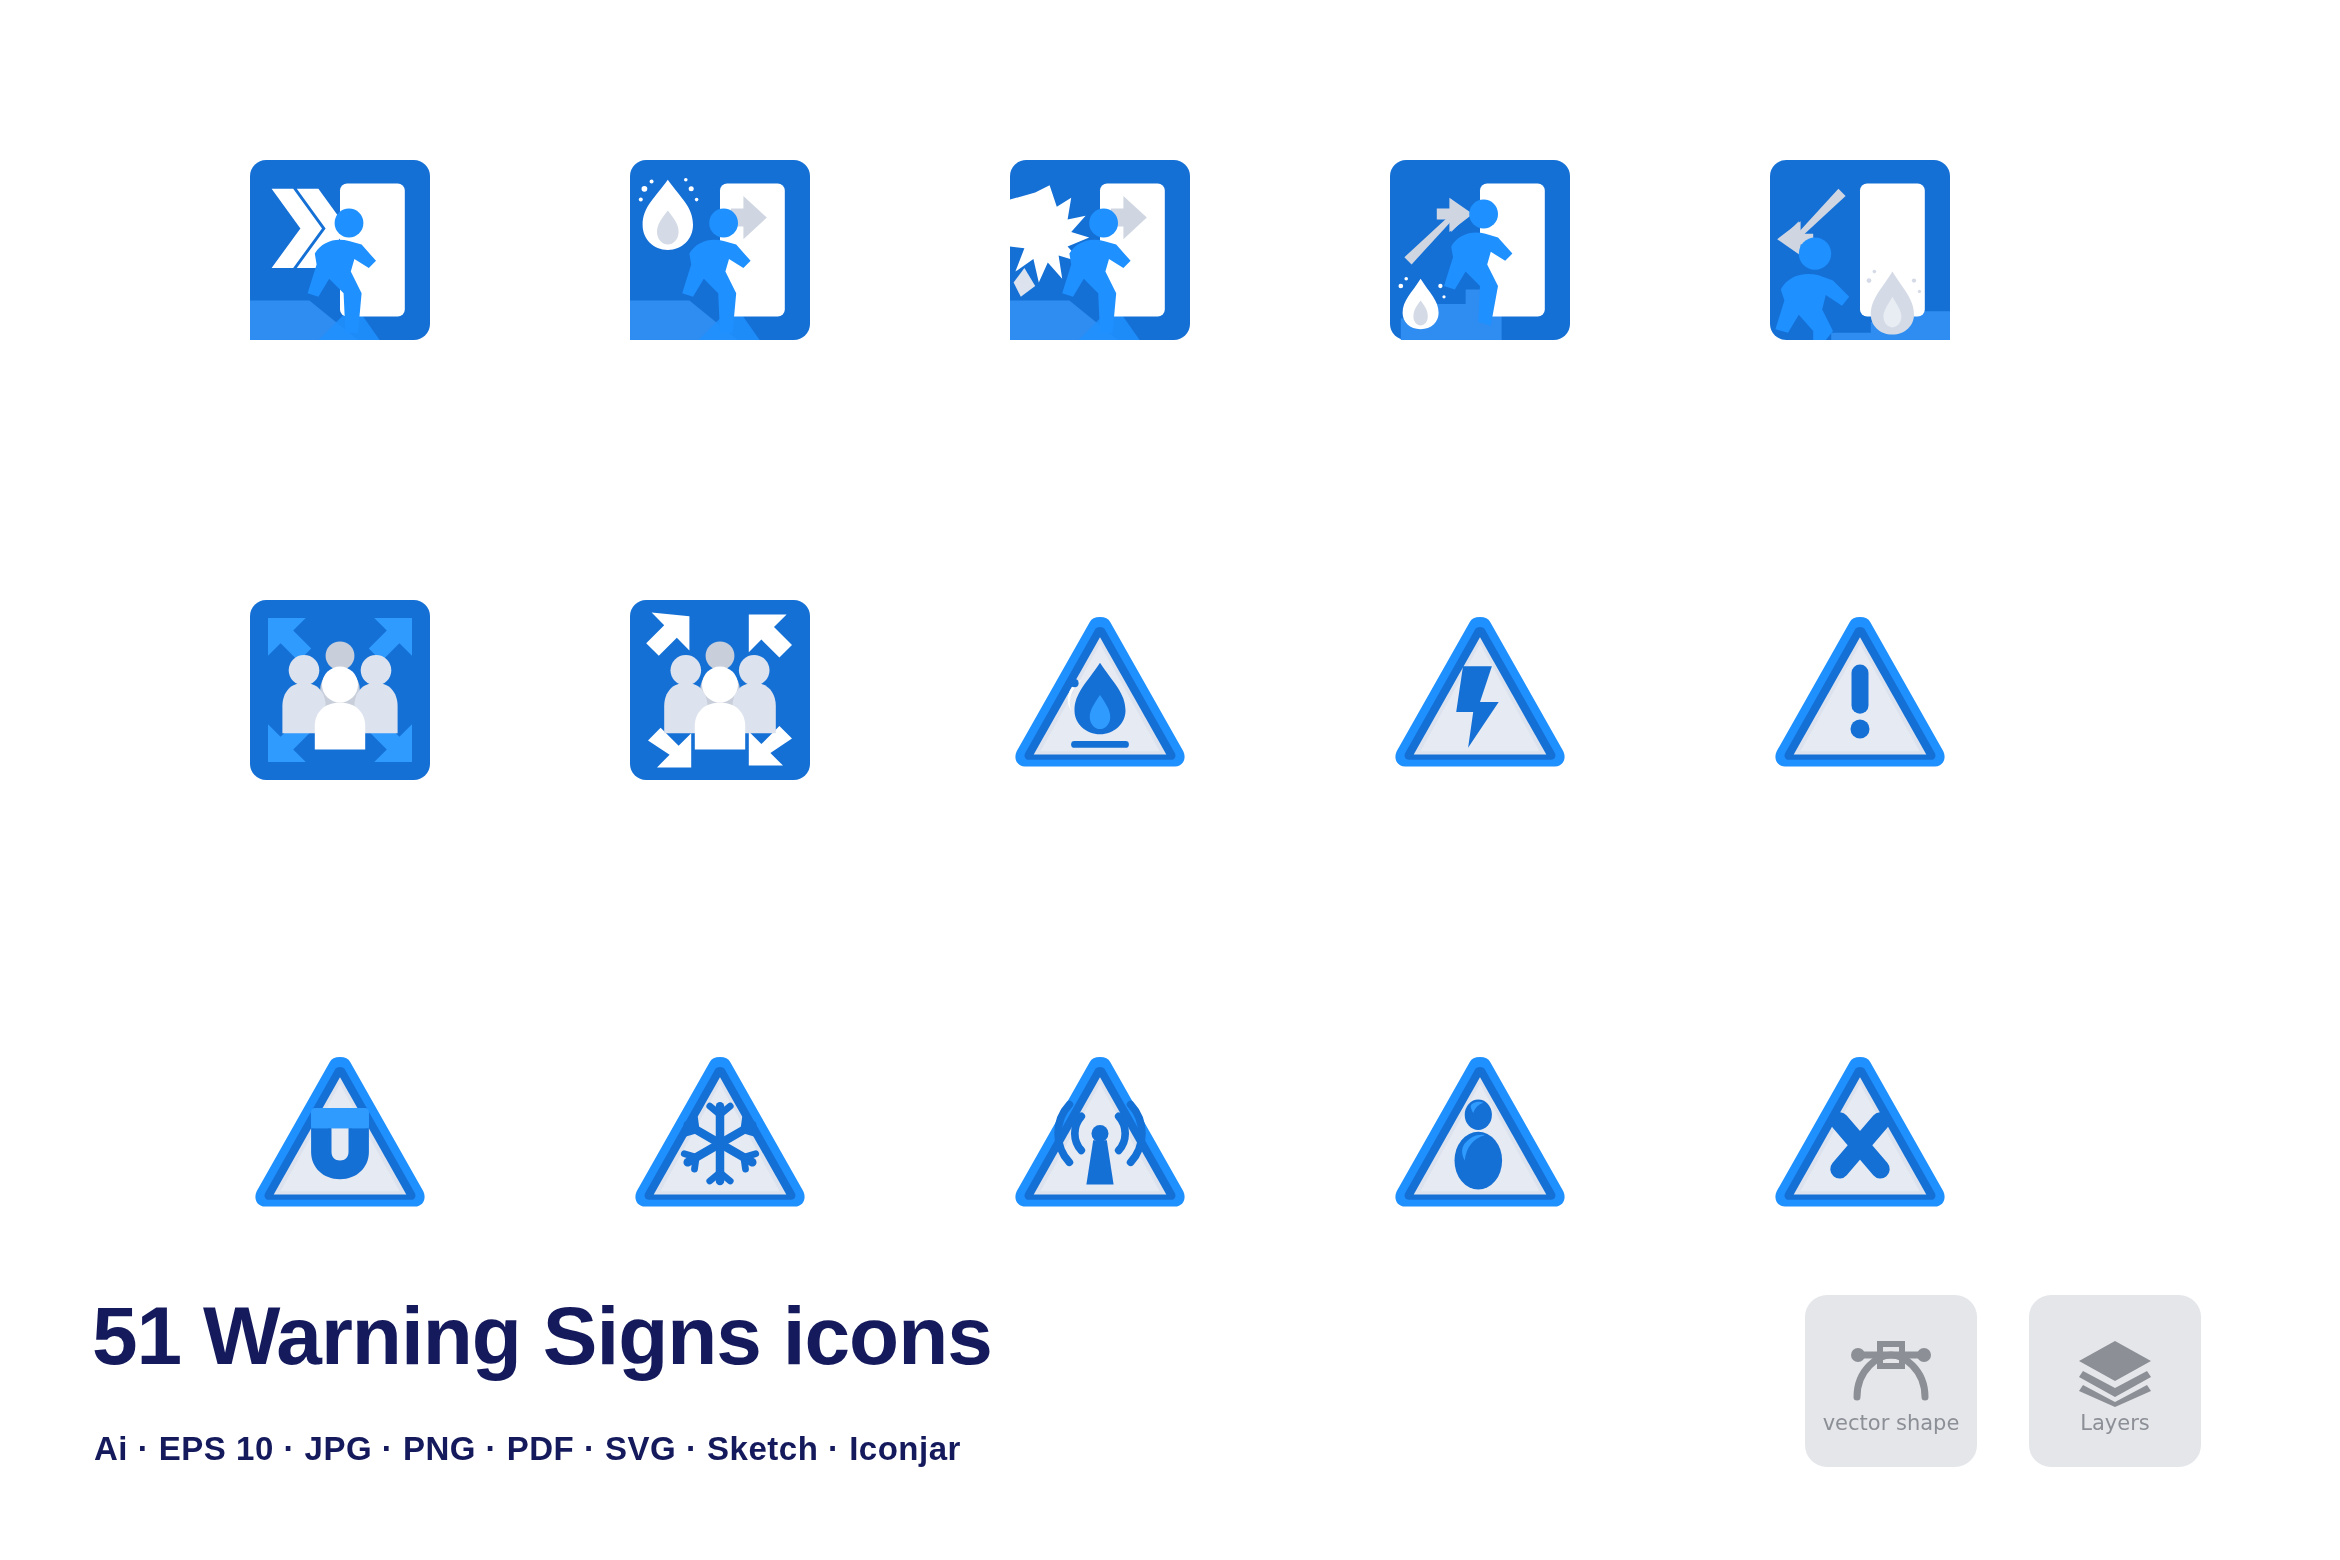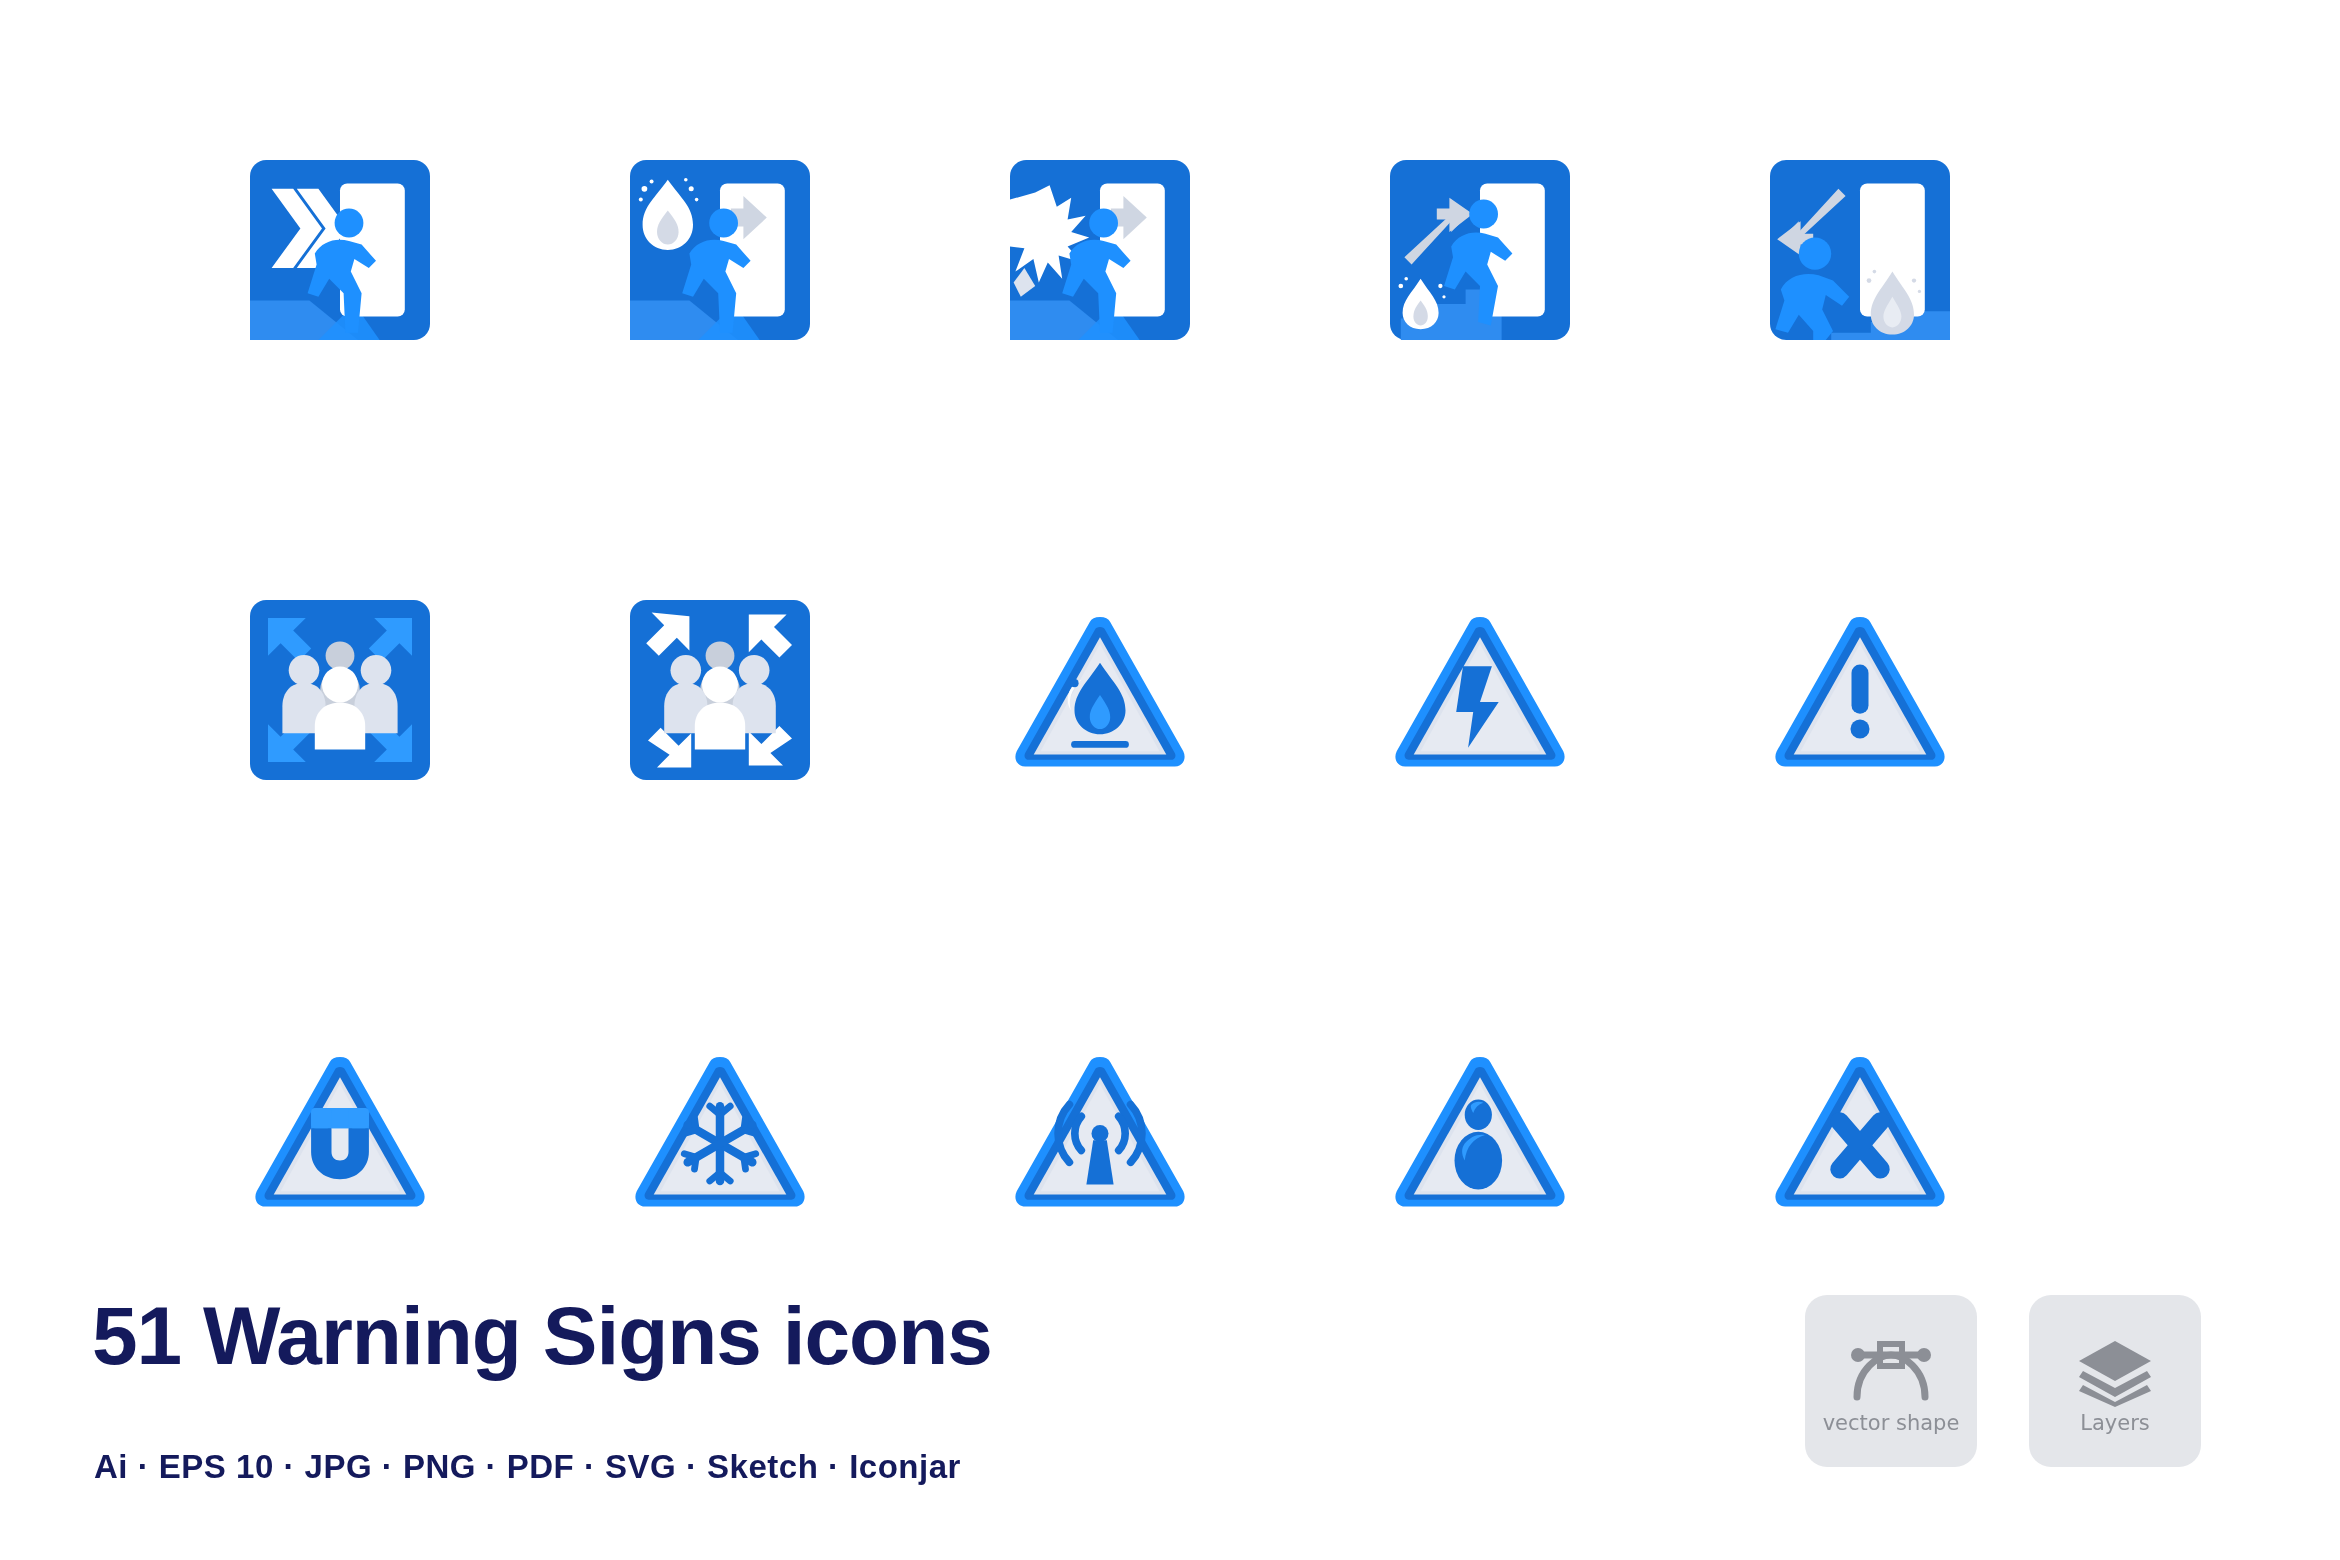--- a/index.html
+++ b/index.html
@@ -44,21 +44,20 @@
     line-height:1;
   }
   .subtitle{
     position:absolute;
     left:94px; top:190px;
     font-size:33px;
     font-weight:bold;
     color:#141a5c;
     white-space:nowrap;
     letter-spacing:0.5px;
-    margin-top:18px;
   }
 
   
   .badges{
     position:absolute;
     left:1805px; top:1295px;
     display:flex;
     gap:52px;
   }
   .badge{

